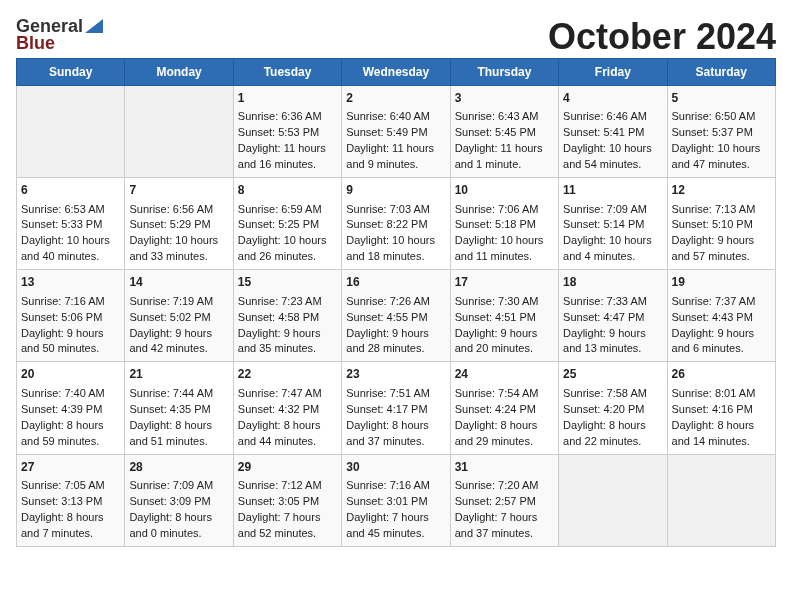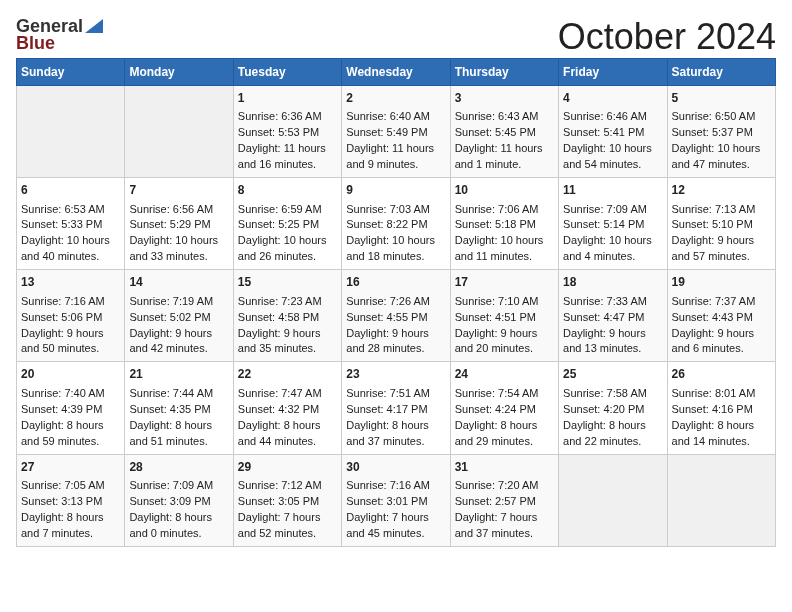--- a/index.html
+++ b/index.html
@@ -28,37 +28,37 @@
     .logo-blue {
       font-size: 18px;
       font-weight: bold;
       color: #7f1d1d;
     }
     .title-area {
       text-align: right;
     }
     .month-title {
       font-size: 36px;
-      font-weight: normal;
+      font-weight: bold;
       color: #222;
     }
     .subtitle {
       font-size: 14px;
       color: #444;
     }
     table {
       width: 100%;
       border-collapse: collapse;
       font-size: 11px;
     }
     thead tr th {
       background: #2e6db4;
       color: #fff;
       padding: 6px 4px;
-      text-align: left;
+      text-align: center;
       font-size: 12px;
       font-weight: bold;
       border: 1px solid #2259a0;
     }
     tbody tr td {
       border: 1px solid #ccc;
       vertical-align: top;
       padding: 4px;
       min-height: 70px;
       height: 75px;
@@ -227,21 +227,21 @@
         </td>
         <td>
           <span class="day-number">16</span>
           <div>Sunrise: 7:26 AM</div>
           <div>Sunset: 4:55 PM</div>
           <div>Daylight: 9 hours</div>
           <div>and 28 minutes.</div>
         </td>
         <td>
           <span class="day-number">17</span>
-          <div>Sunrise: 7:10 AM</div>
+          <div>Sunrise: 7:30 AM</div>
           <div>Sunset: 4:51 PM</div>
           <div>Daylight: 9 hours</div>
           <div>and 20 minutes.</div>
         </td>
         <td>
           <span class="day-number">18</span>
           <div>Sunrise: 7:33 AM</div>
           <div>Sunset: 4:47 PM</div>
           <div>Daylight: 9 hours</div>
           <div>and 13 minutes.</div>

